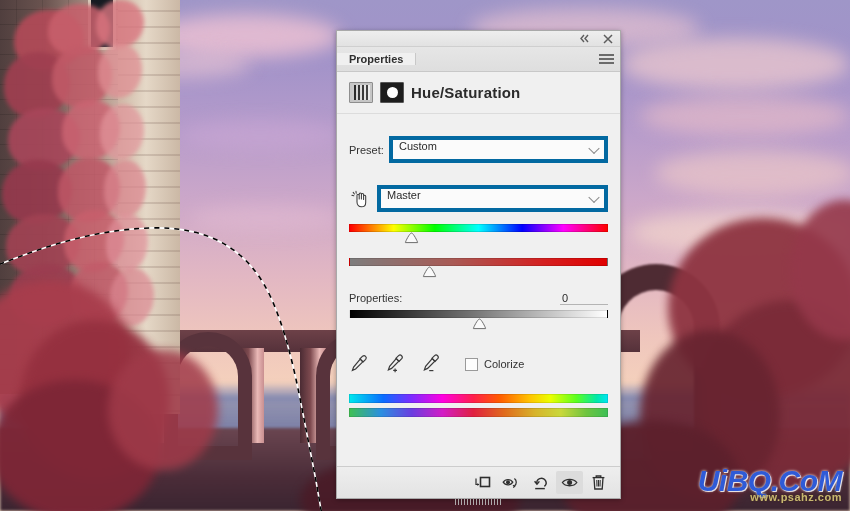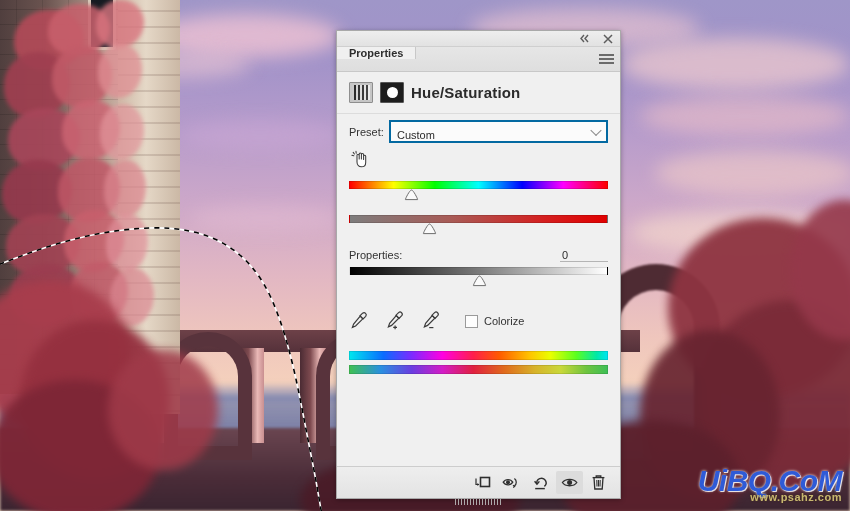--- a/index.html
+++ b/index.html
@@ -172,21 +172,21 @@
     font-size: 10px;
     line-height: 1;
     cursor: pointer;
   }
 
   .tabrow {
     height: 24px;
     background: linear-gradient(to bottom, #e6e6e6, #dedede);
     border-bottom: 1px solid #c8c8c8;
     display: flex;
-    align-items: flex-start;
+    align-items: center;
     position: relative;
   }
   .tab {
     padding: 0 12px;
     display: flex; align-items: center;
     background: #f0f0f0;
     border-right: 1px solid #c8c8c8;
     font-size: 11px;
     font-weight: bold;
     color: #2f2f2f;
@@ -238,29 +238,29 @@
   }
   .mask-icon::after {
     content: "";
     width: 11px; height: 11px;
     border-radius: 50%;
     background: #fff;
   }
   .adj-title { font-size: 15px; font-weight: bold; color: #2b2b2b; letter-spacing: .2px; }
 
   
-  .row { display: flex; align-items: center; margin-top: 6px; }
+  .row { display: flex; align-items: center; margin-top: 22px; }
   .lbl { font-size: 11px; color: #333; }
 
   .select {
     flex: 1;
     height: 19px;
     background: #fbfbfb;
-    border: 2px solid #0369a1;
-    display: flex; align-items: flex-end;
+    border: 4px solid #0369a1;
+    display: flex; align-items: flex-start;
     padding: 0 6px;
     font-size: 11px;
     color: #2b2b2b;
     cursor: pointer;
     position: relative;
   }
   .select .chev {
     position: absolute; right: 6px; top: 50%;
     transform: translateY(-60%);
     width: 7px; height: 7px;
@@ -518,20 +518,24 @@
 
       <div class="row">
         <div class="hand-icon">
           <svg width="18" height="18" viewBox="0 0 18 18">
             <path d="M6,12 L6,5.5 a1.1,1.1 0 0 1 2.2,0 L8.2,9 L8.2,4 a1.1,1.1 0 0 1 2.2,0 L10.4,9
                      L10.4,4.6 a1.1,1.1 0 0 1 2.2,0 L12.6,9.4 L12.6,6.3 a1.05,1.05 0 0 1 2.1,0
                      L14.7,12.4 c0,2.6 -1.8,4.4 -4.3,4.4 c-2.3,0 -4.4,-1.4 -4.4,-4.8 z" fill="#fff" stroke="#3a3a3a" stroke-width="1.05" stroke-linejoin="round"></path>
             <path d="M2.2,2.4 L3.4,4.0 M5.0,1.2 L5.2,3.2 M0.9,5.3 L2.8,5.8" stroke="#3a3a3a" stroke-width="1.05" stroke-linecap="round"></path>
           </svg>
         </div>
+        <div class="select">
+          <span>Master</span>
+          <span class="chev"></span>
+        </div>
       </div>
 
       <div class="slider-block">
         <div class="track-wrap">
           <div class="track track-hue"></div>
           <div class="thumb" style="left:24%">
             <svg width="15" height="12" viewBox="0 0 15 12">
               <path d="M7.5,1 C9.3,1 13.6,9.5 13.6,10.6 L1.4,10.6 C1.4,9.5 5.7,1 7.5,1 Z" fill="#fafafa" stroke="#6e6e6e" stroke-width="1"></path>
             </svg>
           </div>

